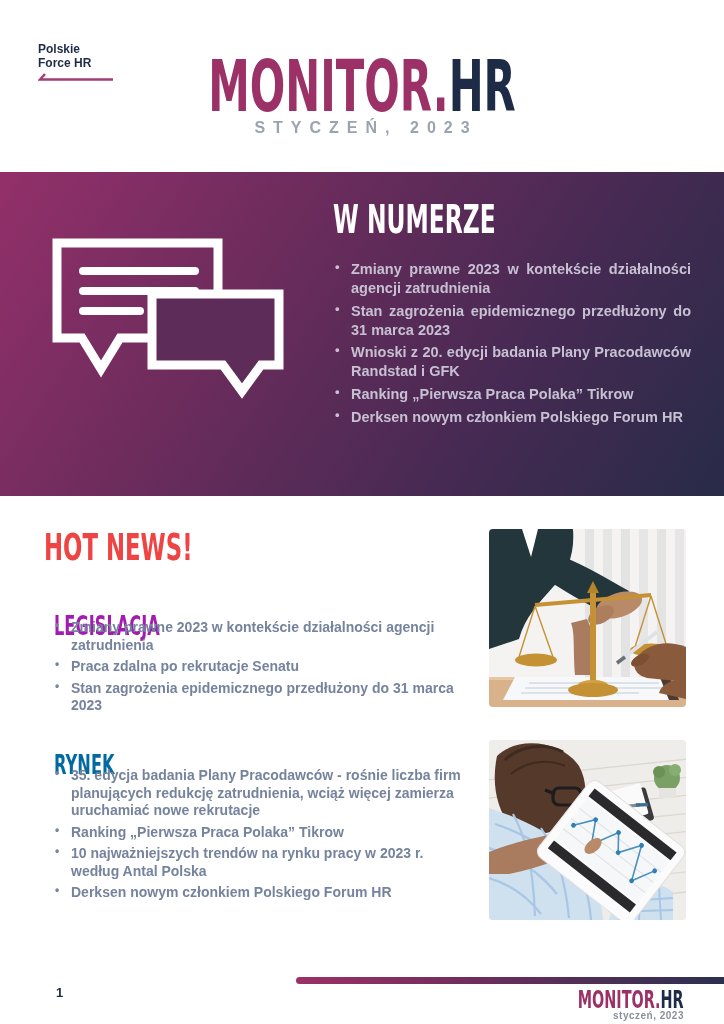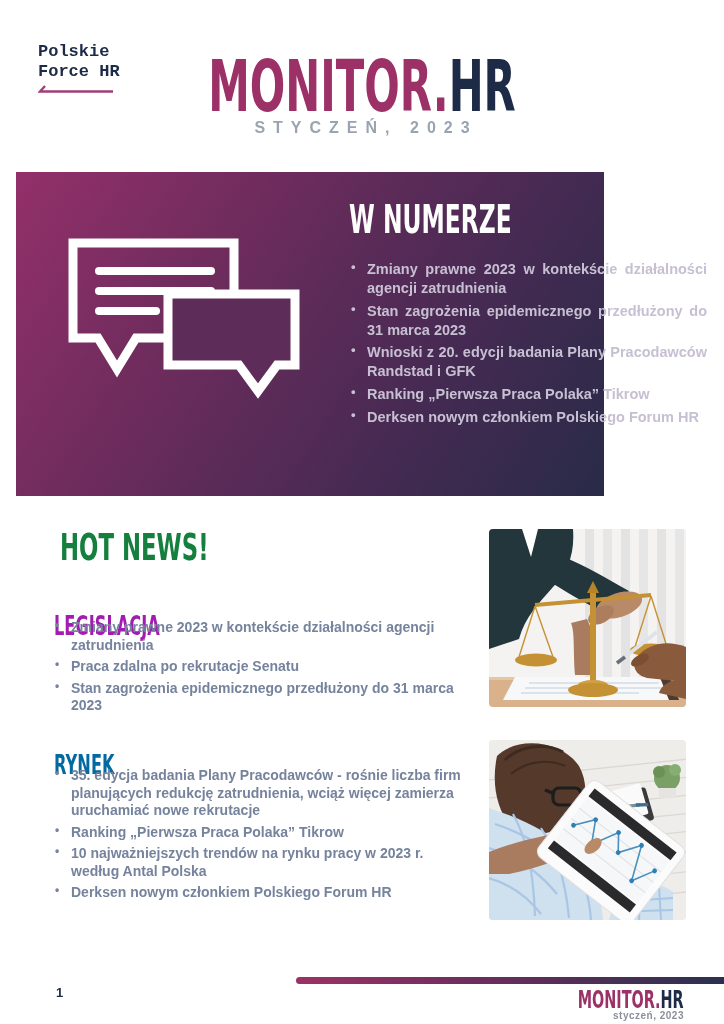--- a/index.html
+++ b/index.html
@@ -6,42 +6,42 @@
   .page{position:relative;width:724px;height:1024px;background:#ffffff;overflow:hidden;
         font-family:"Liberation Sans",sans-serif;}
   
   .cond{display:inline-block;font-weight:bold;white-space:nowrap;line-height:1;
         font-family:"DejaVu Sans",sans-serif;letter-spacing:0px;}
   .sqL{transform:scaleX(0.60);transform-origin:left center;}
   .sqC{transform:scaleX(0.58);transform-origin:center center;}
   .sqR{transform:scaleX(0.60);transform-origin:right center;}
 
   
-  .logo{position:absolute;left:38px;top:42px;color:#1e2b47;font-size:17px;font-weight:bold;line-height:1.18;font-family:Liberation Mono, monospace;}
+  .logo{position:absolute;left:38px;top:42px;color:#1e2b47;font-size:12px;font-weight:bold;line-height:1.18;}
   .logo svg{display:block;margin-top:2px;}
   .title-row{position:absolute;left:0;top:50px;width:724px;text-align:center;}
   .title-row .cond{font-size:72px;}
   .t-mag{color:#9b3166;}
   .t-nav{color:#1e2b47;}
   .subtitle{position:absolute;left:0;top:119px;width:724px;text-align:center;
             color:#9aa3b0;font-size:16px;font-weight:bold;letter-spacing:8px;padding-left:8px;box-sizing:border-box;}
 
   
-  .banner{position:absolute;left:16px;top:172px;width:588px;height:324px;
+  .banner{position:absolute;left:0;top:172px;width:724px;height:324px;
           background:linear-gradient(123deg,#93306a 0%,#6f2c5d 32%,#472a53 68%,#282b48 100%);}
   .chat-icon{position:absolute;left:52px;top:66px;}
   .banner-head{position:absolute;left:333px;top:28px;color:#fdfdfd;}
   .banner-head .cond{font-size:39px;}
   .banner-list{position:absolute;left:333px;top:88px;width:358px;margin:0;padding:0;list-style:none;
                color:#c7c0d3;font-size:14.5px;font-weight:bold;line-height:1.3;text-align:justify;}
   .banner-list li{position:relative;padding-left:18px;margin-bottom:4px;}
   .banner-list li::before{content:"•";position:absolute;left:2px;top:-1px;font-size:13px;}
 
   
-  .h-hot{position:absolute;left:60px;top:528px;color:#15803d;}
+  .h-hot{position:absolute;left:44px;top:528px;color:#ef4444;}
   .h-hot .cond{font-size:38px;}
   .h-sec1{position:absolute;left:54px;top:612px;color:#a21caf;}
   .h-sec2{position:absolute;left:54px;top:751px;color:#0369a1;}
   .h-sec1 .cond,.h-sec2 .cond{font-size:27px;}
   .body-list{position:absolute;margin:0;padding:0;list-style:none;width:412px;
              color:#76839d;font-size:14px;font-weight:bold;line-height:1.25;text-align:left;}
   .body-list li{position:relative;padding-left:17px;margin-bottom:4px;}
   .body-list li::before{content:"•";position:absolute;left:1px;top:-1px;font-size:12px;}
   .list-leg{left:54px;top:619px;}
   .list-ryn{left:54px;top:767px;}

